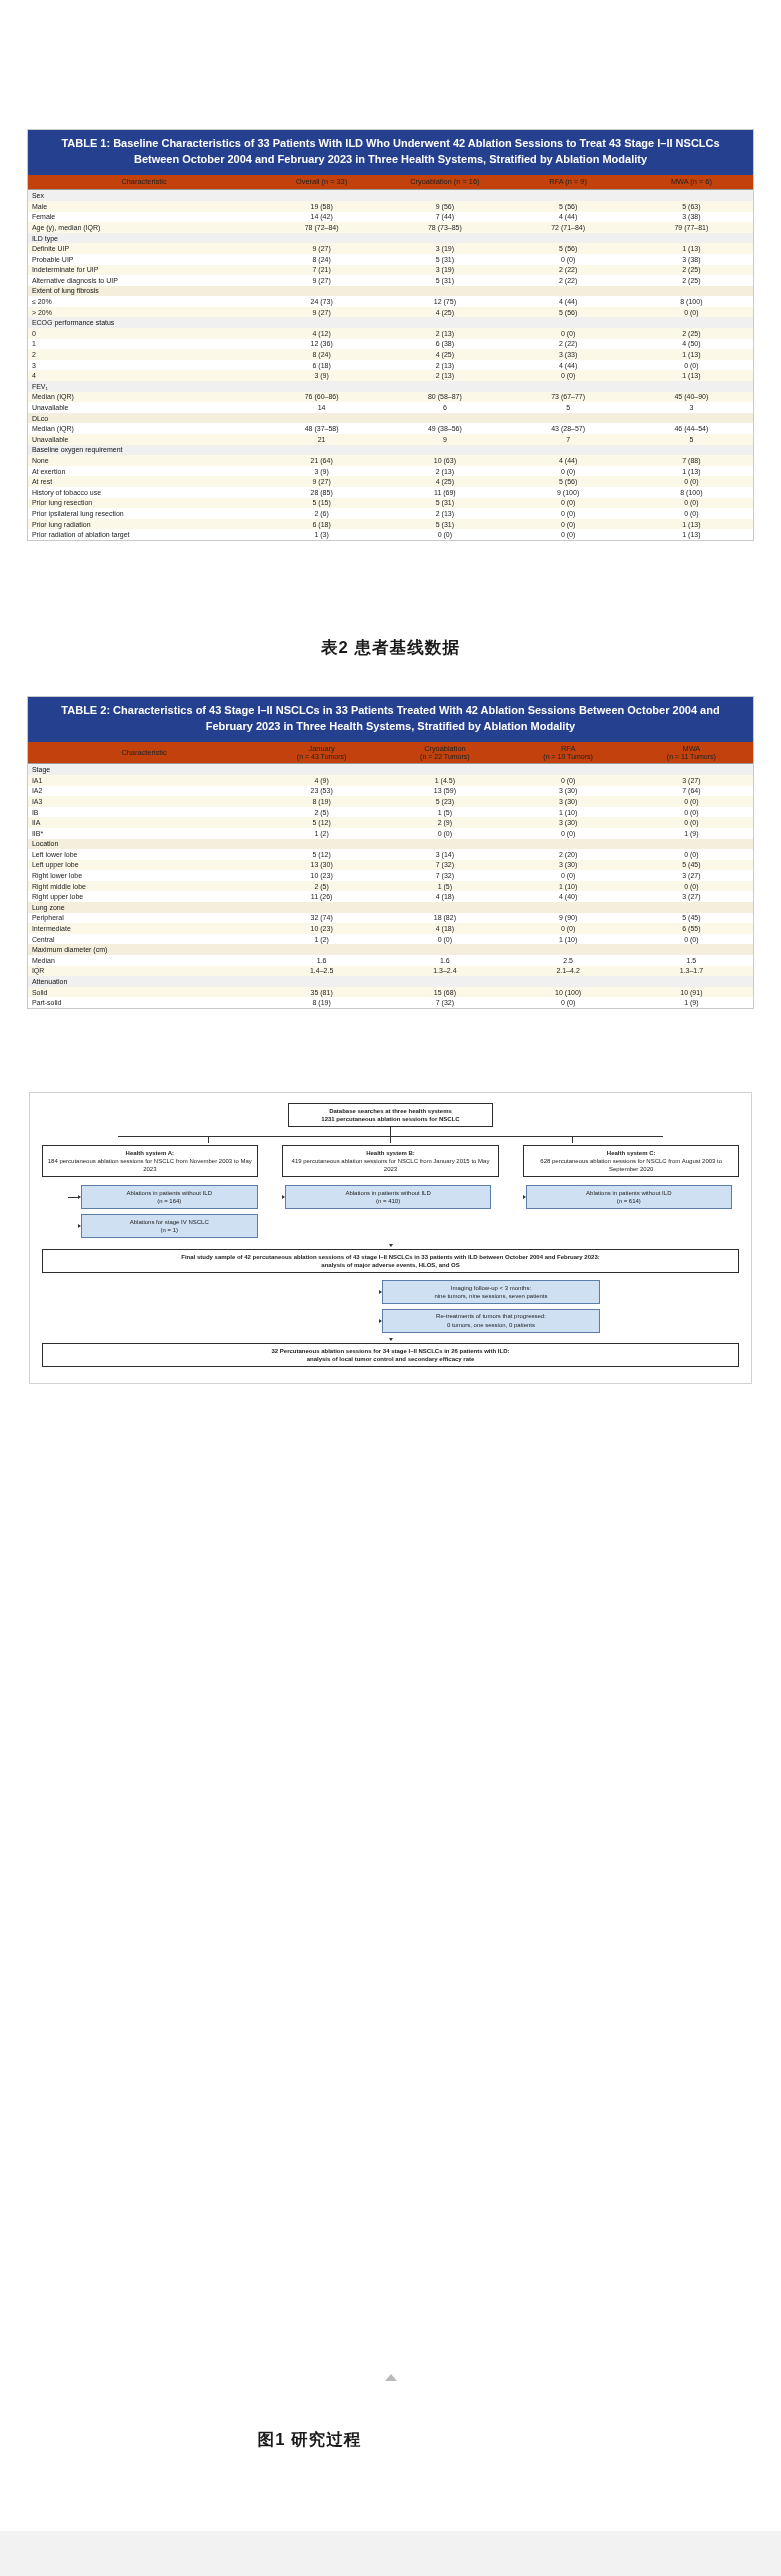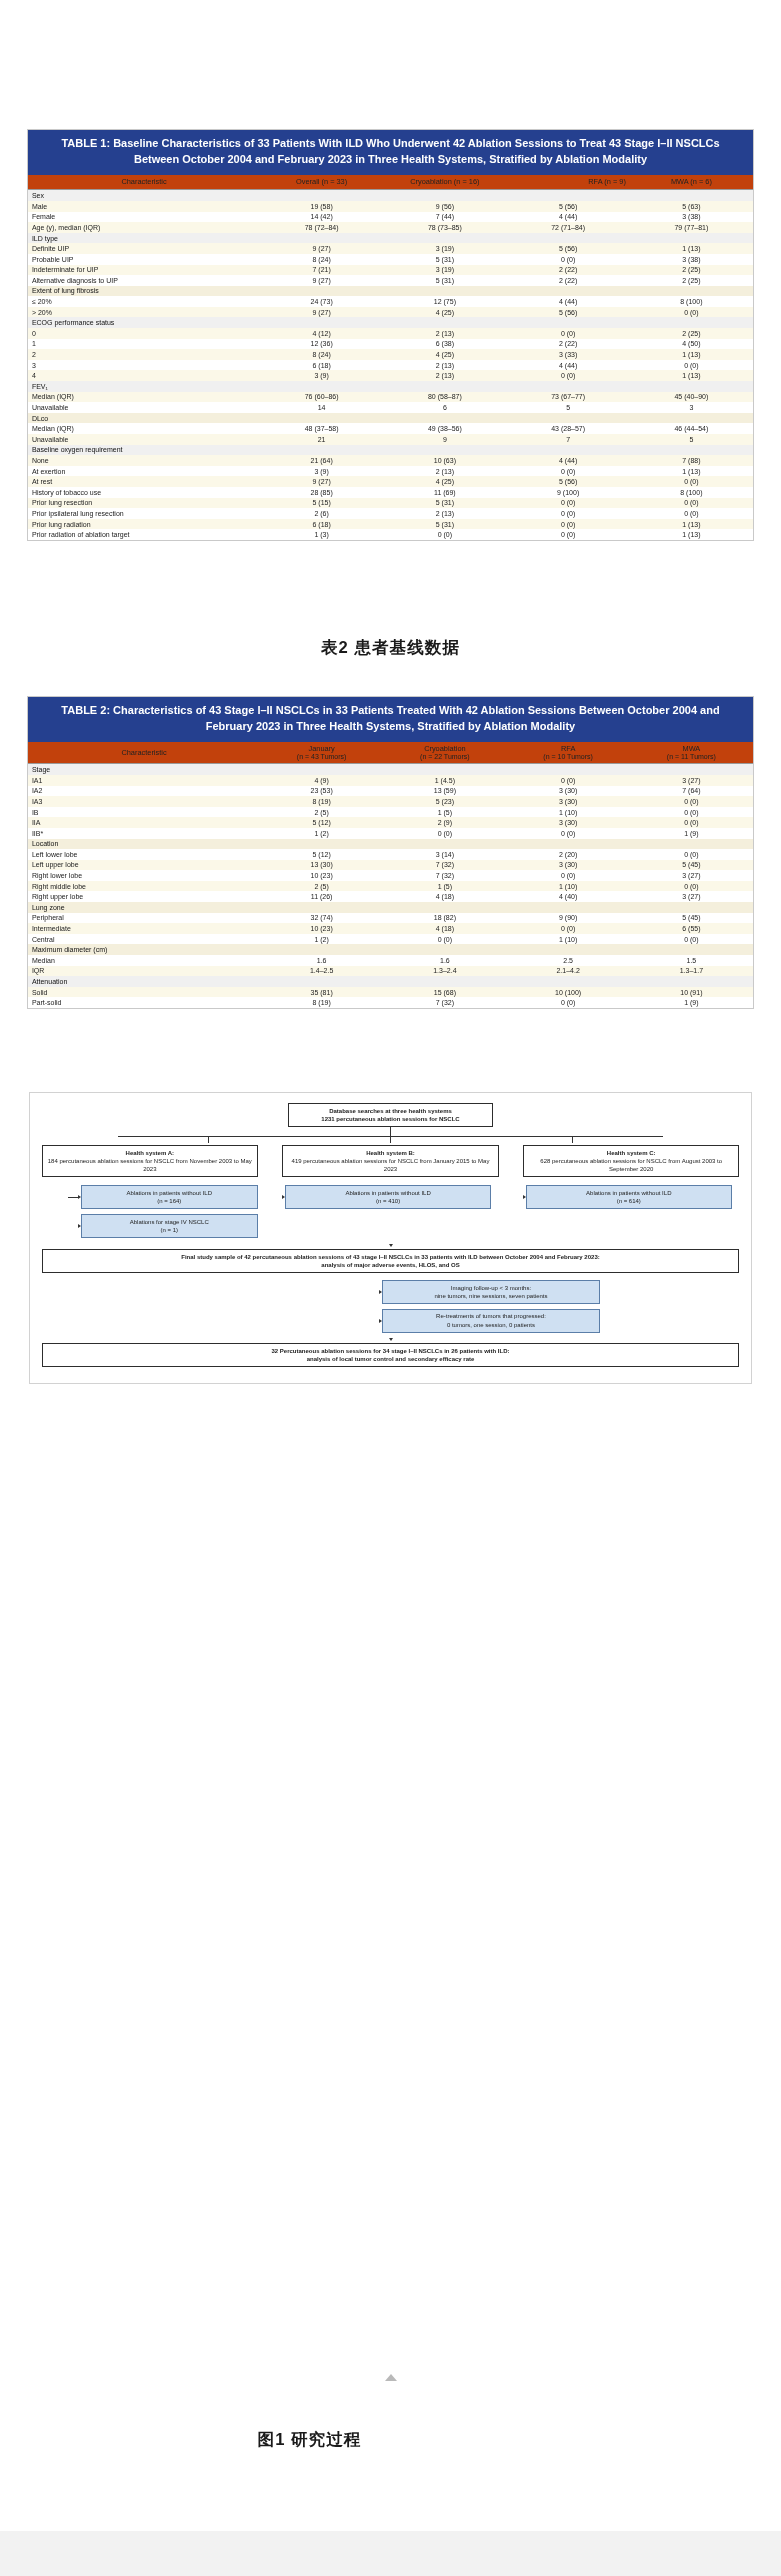--- a/index.html
+++ b/index.html
@@ -136,21 +136,21 @@
 
   <div style="position:absolute; top:129px; left:0; width:781px;">
     <div class="tbl-wrap">
       <div class="tbl-caption">TABLE 1:  Baseline Characteristics of 33 Patients With ILD Who Underwent 42 Ablation Sessions to Treat 43 Stage I–II NSCLCs Between October 2004 and February 2023 in Three Health Systems, Stratified by Ablation Modality</div>
       <table class="data">
         <thead>
           <tr>
             <th class="lead" style="width:32%;">Characteristic</th>
             <th style="width:17%;">Overall (n = 33)</th>
             <th style="width:17%;">Cryoablation (n = 16)</th>
-            <th style="width:17%;text-align:right;">RFA (n = 9)</th>
+            <th style="width:17%;">RFA (n = 9)</th>
             <th style="width:17%;">MWA (n = 6)</th>
           </tr>
         </thead>
         <tbody id="t1body">
             <tr class="grp">
               <td class="lead">Sex</td>
               <td class="num"></td>
               <td class="num"></td>
               <td class="num"></td>
               <td class="num"></td>

